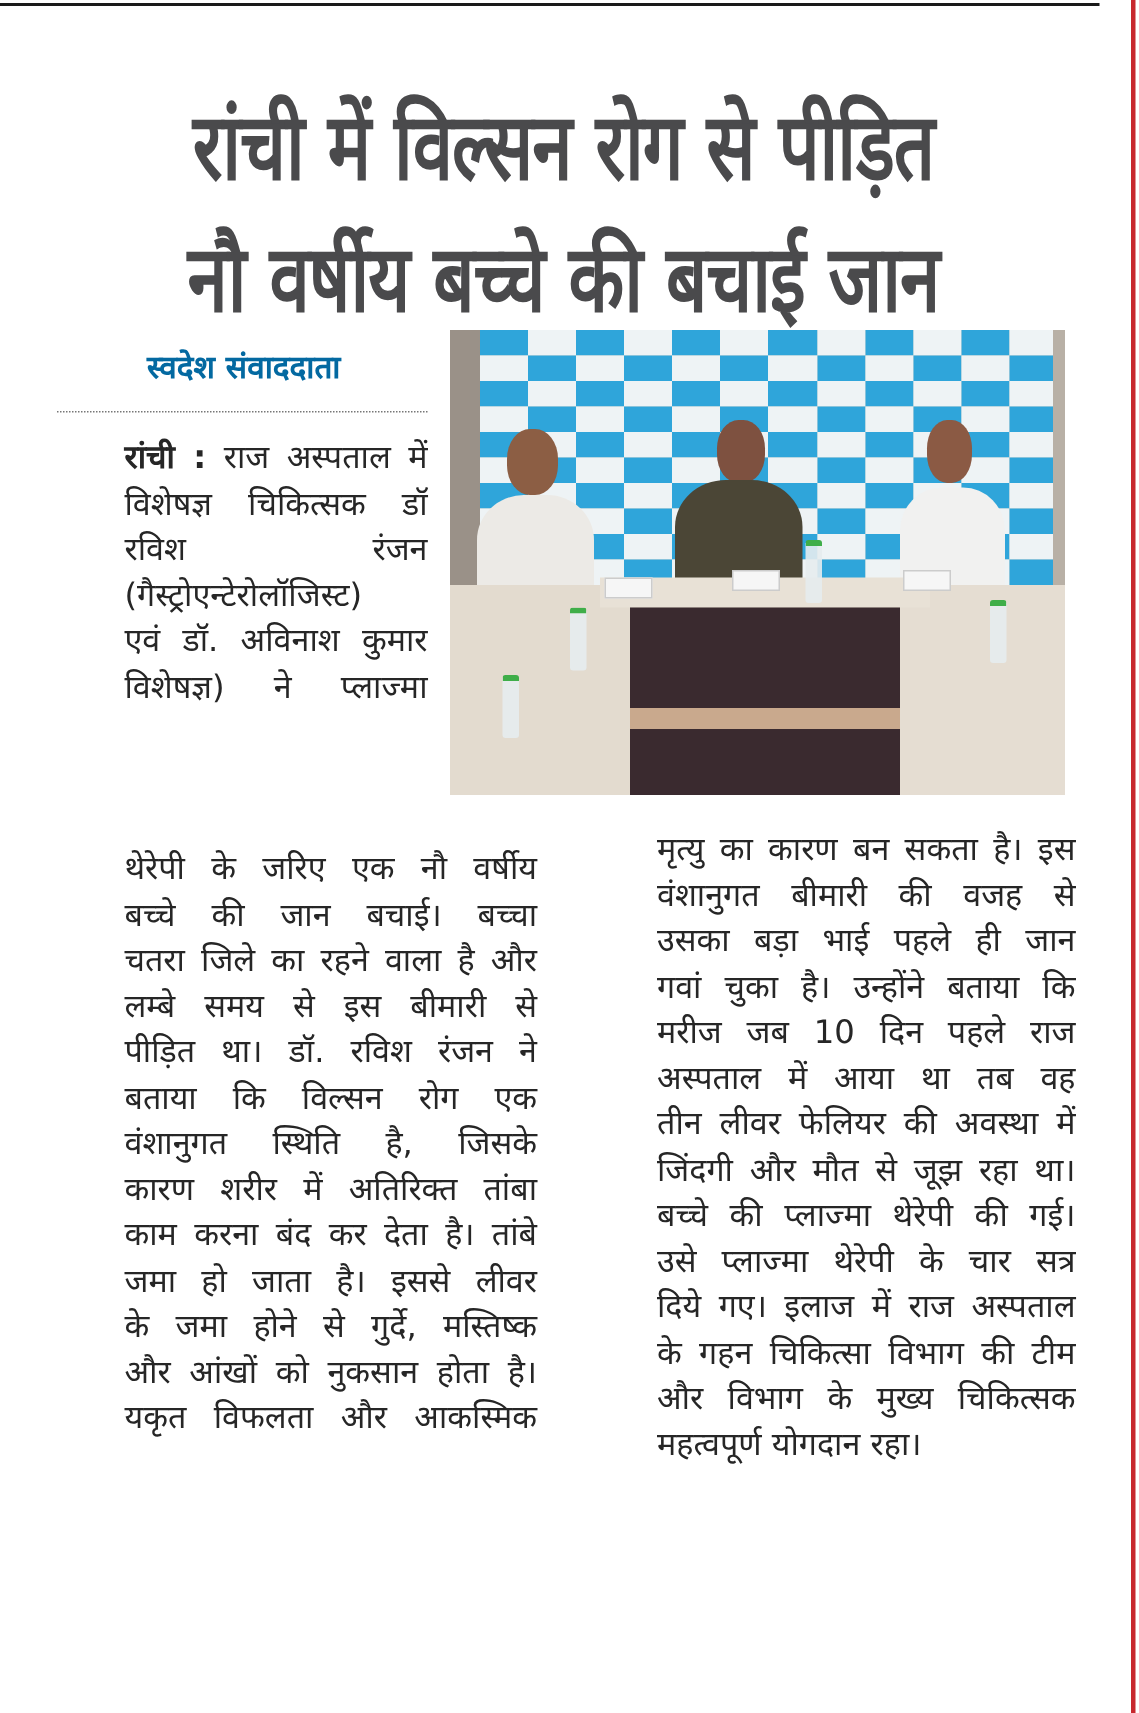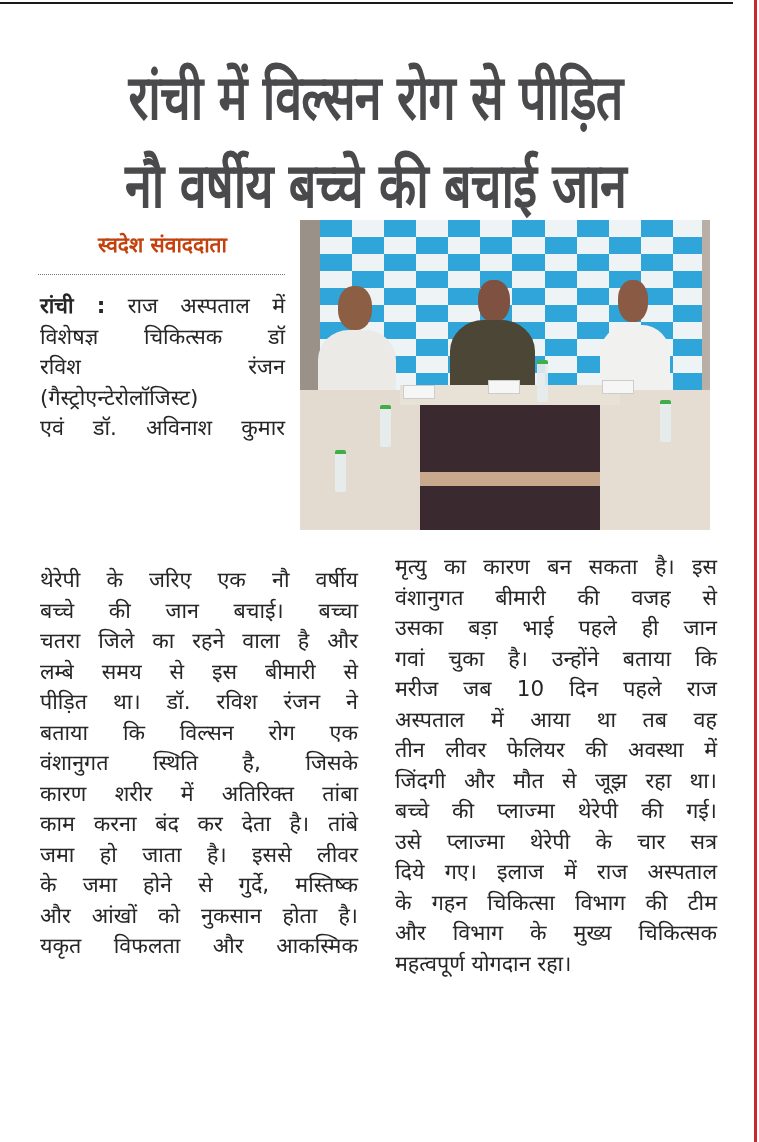--- a/index.html
+++ b/index.html
@@ -15,30 +15,30 @@
       position: absolute; left: 18px; top: 12px; width: 715px;
       text-align: center; color: #4a4a4c; font-weight: bold;
       font-family: "DejaVu Sans", sans-serif;
       font-size: 62px; line-height: 88px; letter-spacing: -1px;
       transform: scaleX(0.78); transform-origin: center top;
     }
     .headline .hl-line { display: block; white-space: nowrap; }
 
     .byline {
       position: absolute; left: 40px; top: 230px; width: 245px;
-      text-align: center; font-weight: bold; font-size: 21px; color: #c2410c;
+      text-align: center; font-weight: bold; font-size: 21px; color: #0369a1;
       font-family: "DejaVu Serif", serif;
     }
     .dotted { position: absolute; left: 38px; top: 274px; width: 247px; border-top: 1px dotted #777; }
 
     .col-text {
       position: absolute; font-family: "DejaVu Sans", sans-serif;
       font-size: 21.5px; line-height: 30.5px; color: #262626; text-align: justify;
     }
-    .col-text .ln { display: block; white-space: nowrap; text-align-last: justify; text-align: justify; }
+    .col-text .ln { display: block; white-space: nowrap; text-align-last: justify; text-align: justify; margin-left: 43px; }
     .col-text .ln.last { text-align-last: left; }
     .dateline { font-weight: bold; }
 
     .col-a { left: 40px; top: 291px; width: 245px; }
     .col-b { left: 40px; top: 565px; width: 318px; }
     .col-c { left: 395px; top: 552px; width: 322px; }
 
     
     .photo {
       position: absolute; left: 300px; top: 220px; width: 410px; height: 310px;
@@ -224,20 +224,21 @@
   <div class="bottle" style="left:360px;top:180px"></div>
   <div class="bottle" style="left:237px;top:140px"></div>
 </div>
 
 <div class="col-text col-a">
   <span class="ln"><b class="dateline">रांची :</b> <span>राज अस्पताल में</span></span>
   <span class="ln">विशेषज्ञ चिकित्सक डॉ</span>
   <span class="ln">रविश रंजन</span>
   <span class="ln">(गैस्ट्रोएन्टेरोलॉजिस्ट)</span>
   <span class="ln">एवं डॉ. अविनाश कुमार</span>
+  <span class="ln">विशेषज्ञ) ने प्लाज्मा</span>
 </div>
 
 <div class="col-text col-b">
   <span class="ln">थेरेपी के जरिए एक नौ वर्षीय</span>
   <span class="ln">बच्चे की जान बचाई। बच्चा</span>
   <span class="ln">चतरा जिले का रहने वाला है और</span>
   <span class="ln">लम्बे समय से इस बीमारी से</span>
   <span class="ln">पीड़ित था। डॉ. रविश रंजन ने</span>
   <span class="ln">बताया कि विल्सन रोग एक</span>
   <span class="ln">वंशानुगत स्थिति है, जिसके</span>

